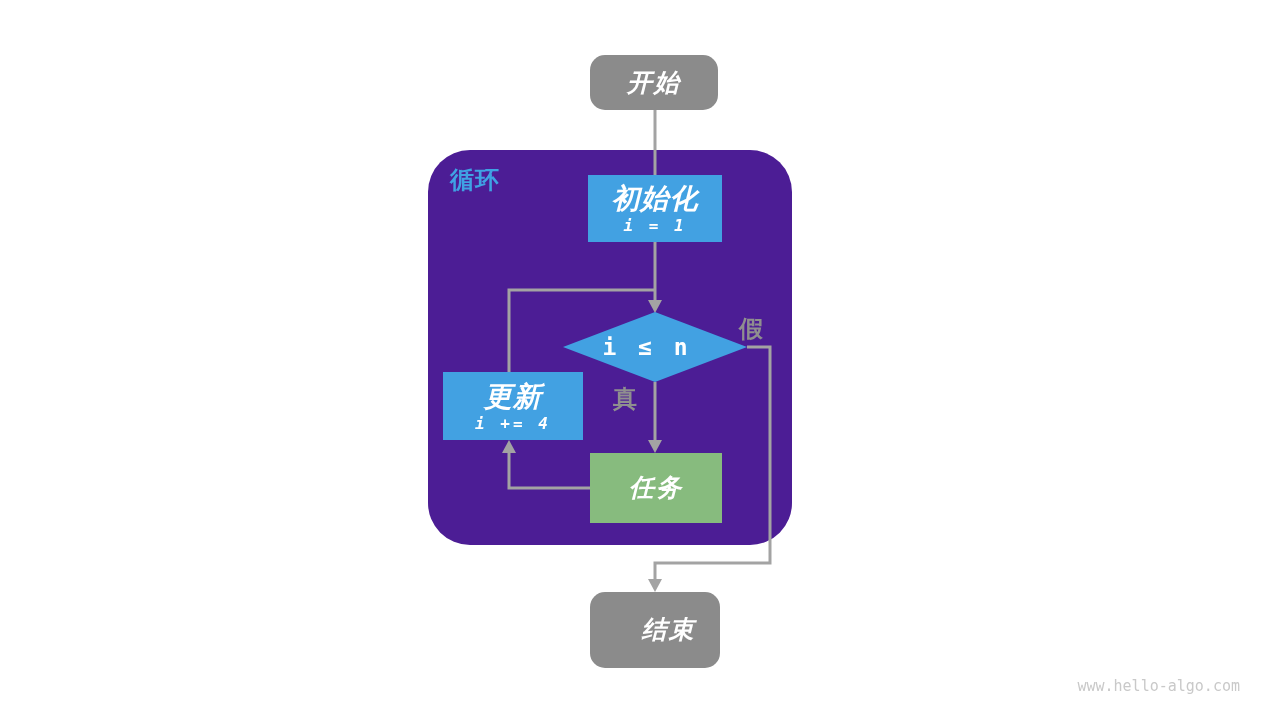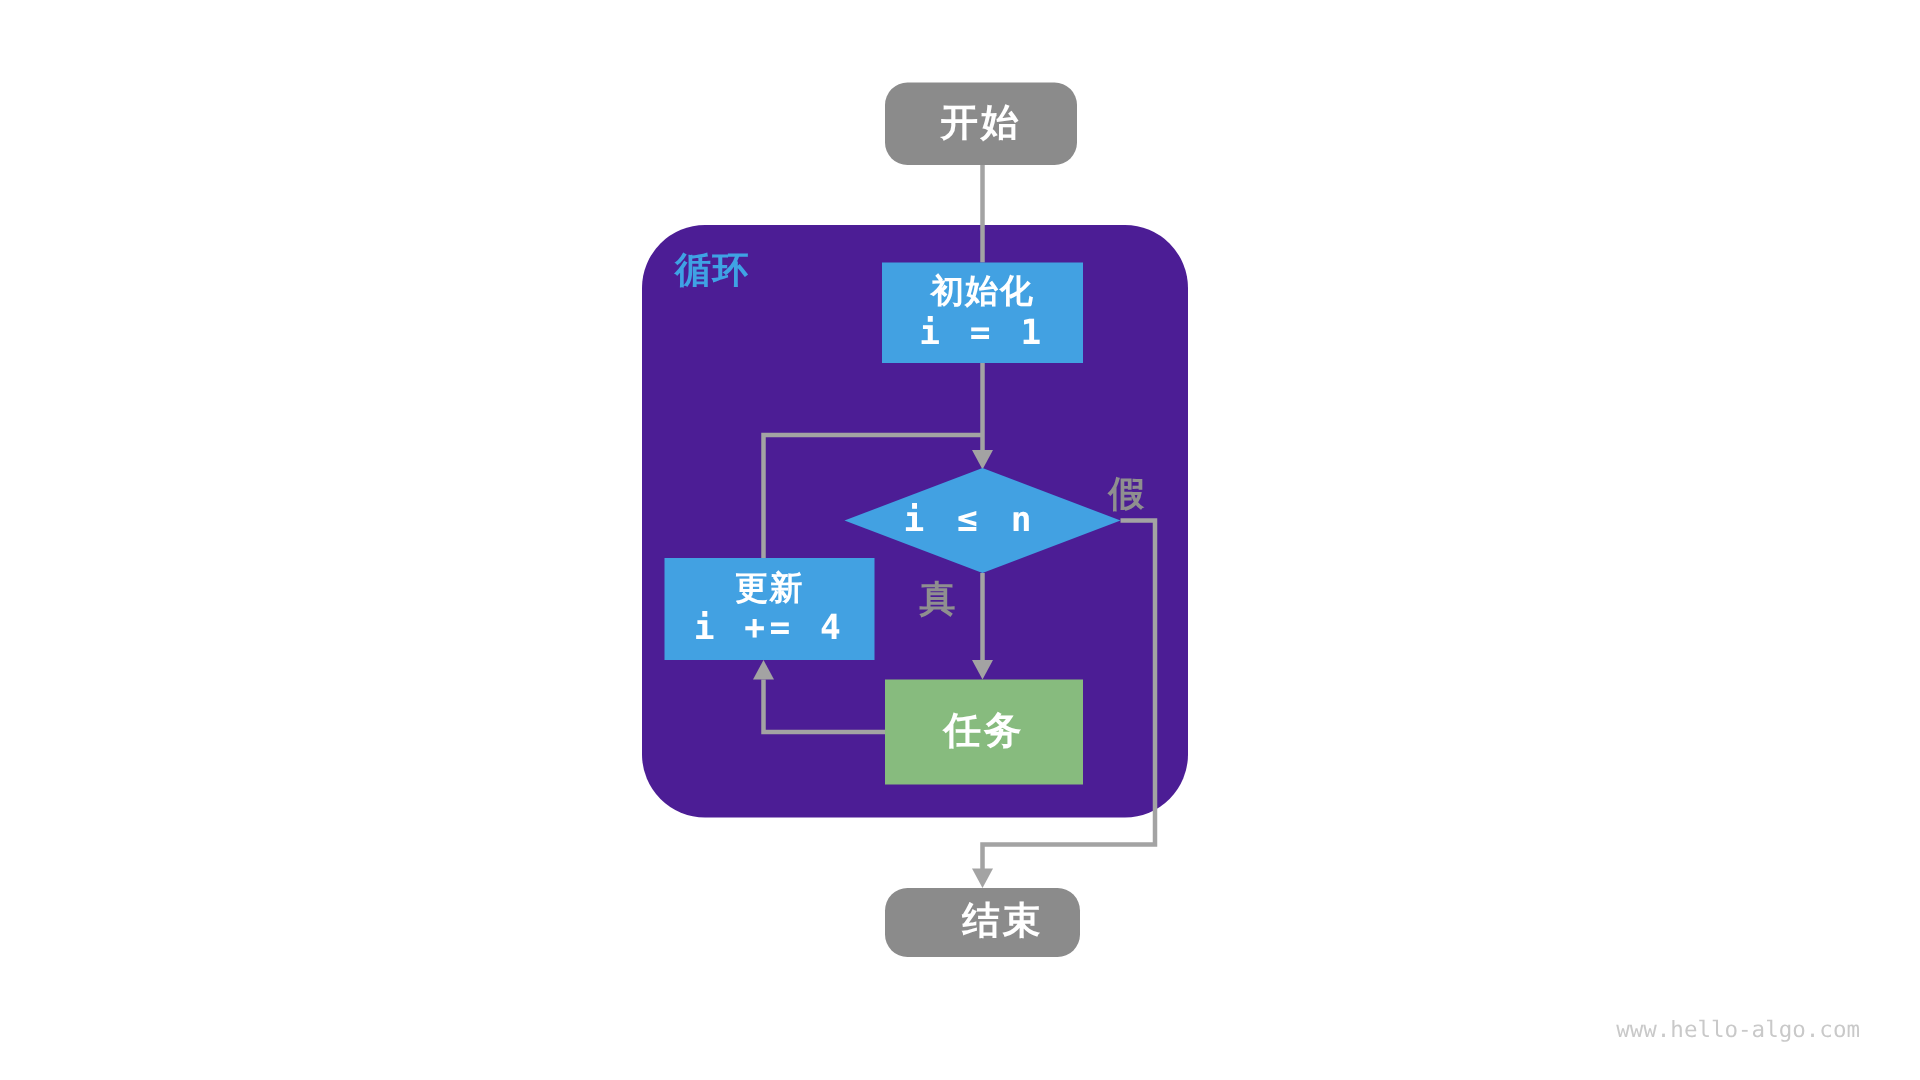--- a/index.html
+++ b/index.html
@@ -46,53 +46,54 @@
   .node {
     position: absolute;
     display: flex;
     flex-direction: column;
     align-items: center;
     justify-content: center;
     color: #ffffff;
     z-index: 3;
     box-sizing: border-box;
     line-height: 1.25;
+    font-style: italic;
   }
   .terminal {
     background: #8B8B8B;
     border-radius: 15px;
     font-size: 25px;
     font-weight: 700;
     letter-spacing: 2px;
   }
   .process {
     background: #42A1E2;
   }
   .process .title {
-    font-size: 22px;
+    font-size: 28px;
     font-weight: 700;
     letter-spacing: 1px;
   }
   .code {
     font-family: "DejaVu Sans Mono", "Liberation Mono", monospace;
     font-weight: 700;
-    font-size: 23px;
+    font-size: 16px;
     letter-spacing: 3px;
   }
   .task {
     background: #87BB7E;
     font-size: 25px;
     font-weight: 700;
     letter-spacing: 2px;
   }
   .node-start { left: 590px; top: 55px;  width: 128px; height: 55px; }
   .node-init  { left: 588px; top: 175px; width: 134px; height: 67px; }
   .node-update{ left: 443px; top: 372px; width: 140px; height: 68px; }
   .node-task  { left: 590px; top: 453px; width: 132px; height: 70px; }
-  .node-end   { left: 590px; top: 592px; width: 130px; height: 46px; padding-left: 27px; }
+  .node-end   { left: 590px; top: 592px; width: 130px; height: 76px; padding-left: 27px; }
   .cond-text {
     position: absolute;
     left: 555px;
     top: 312px;
     width: 184px;
     height: 70px;
     display: flex;
     align-items: center;
     justify-content: center;
     color: #ffffff;

